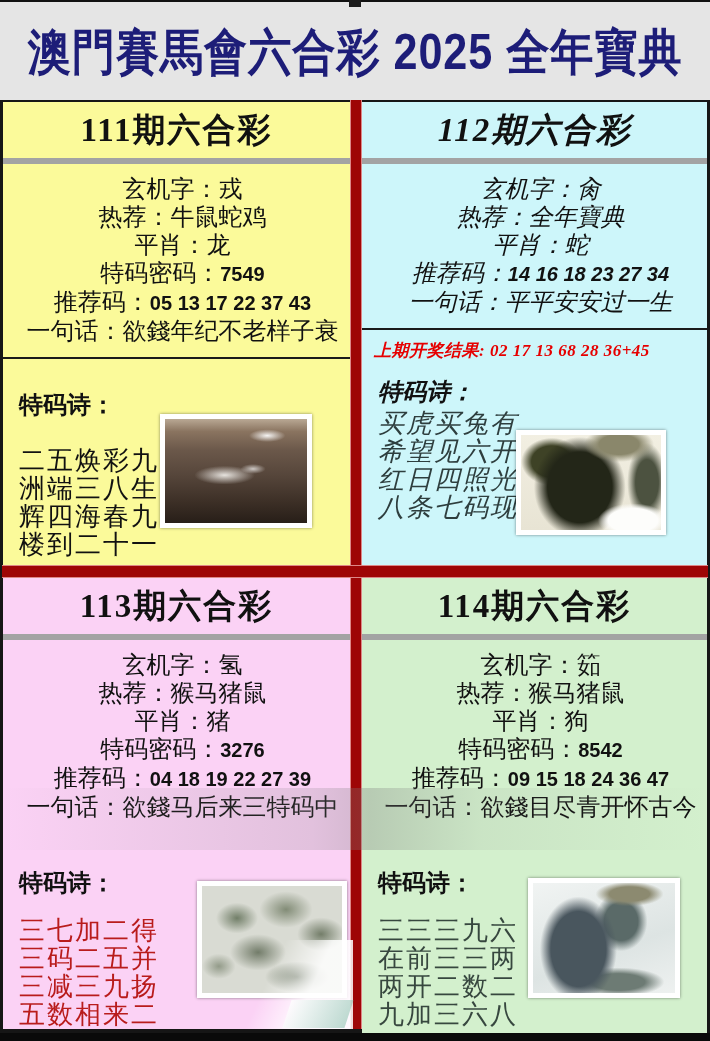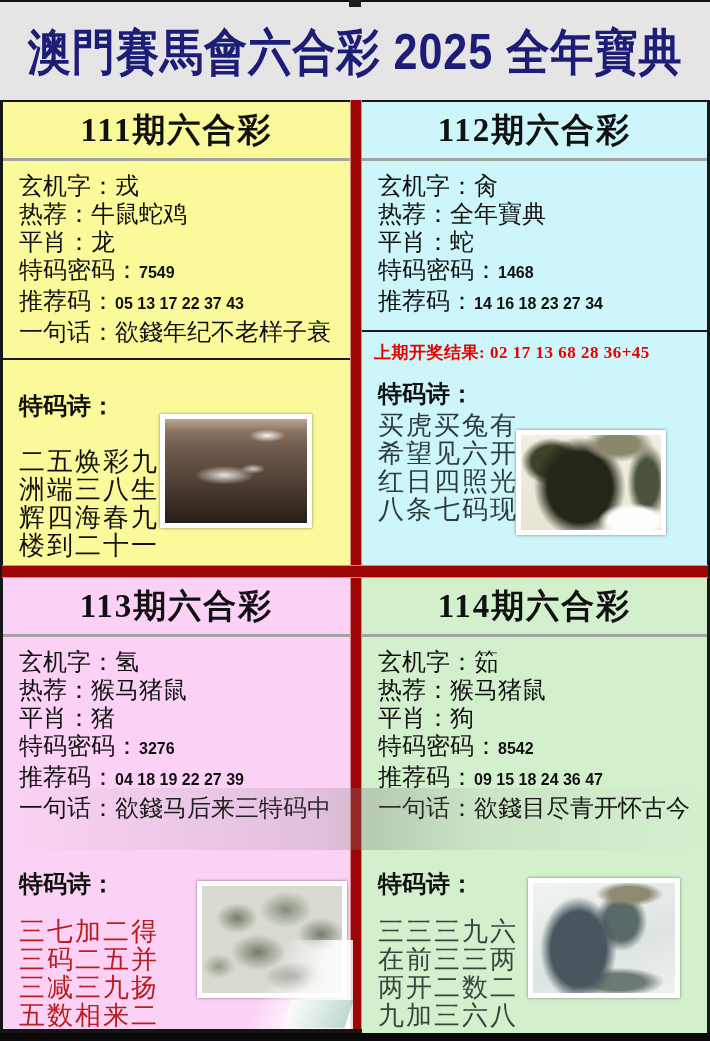--- a/index.html
+++ b/index.html
@@ -13,28 +13,28 @@
                 white-space:nowrap;}
   .title-tick{position:absolute;left:349px;top:0;width:12px;height:7px;background:#1c1c1c;}
   
   .grid{position:absolute;left:0;top:100px;width:710px;height:933px;background:#161616;}
   .vdiv{position:absolute;left:350px;top:0;width:12px;height:929px;background:#9e0606;
         border-left:1px solid #d88;border-right:1px solid #d88;box-sizing:border-box;}
   .hdiv{position:absolute;left:2px;top:465px;width:706px;height:13px;background:#9e0606;
         border-top:1px solid #d88;border-bottom:1px solid #d88;box-sizing:border-box;}
   .cell{position:absolute;box-sizing:border-box;}
   .cell.q111{left:3px;top:2px;width:347px;height:463px;background:#fbfa9a;}
-  .cell.q112{left:362px;top:2px;width:345px;height:463px;background:#cdf6fa;}
+  .cell.q112{left:362px;top:2px;width:345px;height:463px;background:#cdf6fa;font-style:italic;}
   .cell.q113{left:3px;top:478px;width:347px;height:451px;background:#fbd2f5;}
   .cell.q114{left:362px;top:478px;width:345px;height:535px;background:#d3f0cd;}
-  .q-header{height:56px;border-bottom:3px solid #a3a3a3;display:flex;align-items:center;
+  .q-header{height:56px;border-bottom:6px solid #a3a3a3;display:flex;align-items:center;
             justify-content:center;font-size:33px;font-weight:bold;letter-spacing:2px;}
   .q-info{padding:11px 4px 0 16px;white-space:nowrap;}
-  .row{font-size:24px;line-height:28px;}
-  .row .num{font-family:"Liberation Sans","DejaVu Sans",sans-serif;font-weight:bold;font-size:16px;}
+  .row{font-size:24px;line-height:28px;text-align:center;}
+  .row .num{font-family:"Liberation Sans","DejaVu Sans",sans-serif;font-weight:bold;font-size:20px;}
   .sep{border:none;border-top:2px solid #1a1a1a;margin:12px 0 0 0;}
   .q-poem{position:relative;padding-left:16px;}
   .poem-label{font-size:24px;font-weight:bold;}
   .poem-line{font-size:26px;line-height:28px;letter-spacing:2px;}
   .q111 .poem-label{margin-top:30px;}
   .q111 .poem-lines{margin-top:26px;}
   .q112 .result{margin-top:9px;font-size:17px;font-weight:bold;color:#e60000;letter-spacing:.5px;
                 padding-left:12px;white-space:nowrap;}
   .q112 .poem-label{margin-top:14px;}
   .q112 .poem-lines{margin-top:2px;color:#2e3e3e;}
@@ -122,22 +122,22 @@
           <div class="photo-inner"></div>
         </div>
     </div>
 
     <div class="cell q112">
       <div class="q-header">112期六合彩</div>
       <div class="q-info">
         <div class="row"><span>玄机字：</span><span>肏</span></div>
         <div class="row"><span>热荐：</span><span>全年寶典</span></div>
         <div class="row"><span>平肖：</span><span>蛇</span></div>
-        <div class="row"><span>特码密码：</span><span class="num">1468</span></div>
         <div class="row"><span>推荐码：</span><span class="num">14 16 18 23 27 34</span></div>
+        <div class="row"><span>一句话：</span><span>平平安安过一生</span></div>
       </div>
       <hr class="sep">
       <div class="result">上期开奖结果: 02 17 13 68 28 36+45</div>
       <div class="q-poem">
         <div class="poem-label">特码诗：</div>
         <div class="poem-lines">
           <div class="poem-line">买虎买兔有</div>
           <div class="poem-line">希望见六开</div>
           <div class="poem-line">红日四照光</div>
           <div class="poem-line">八条七码现</div>

